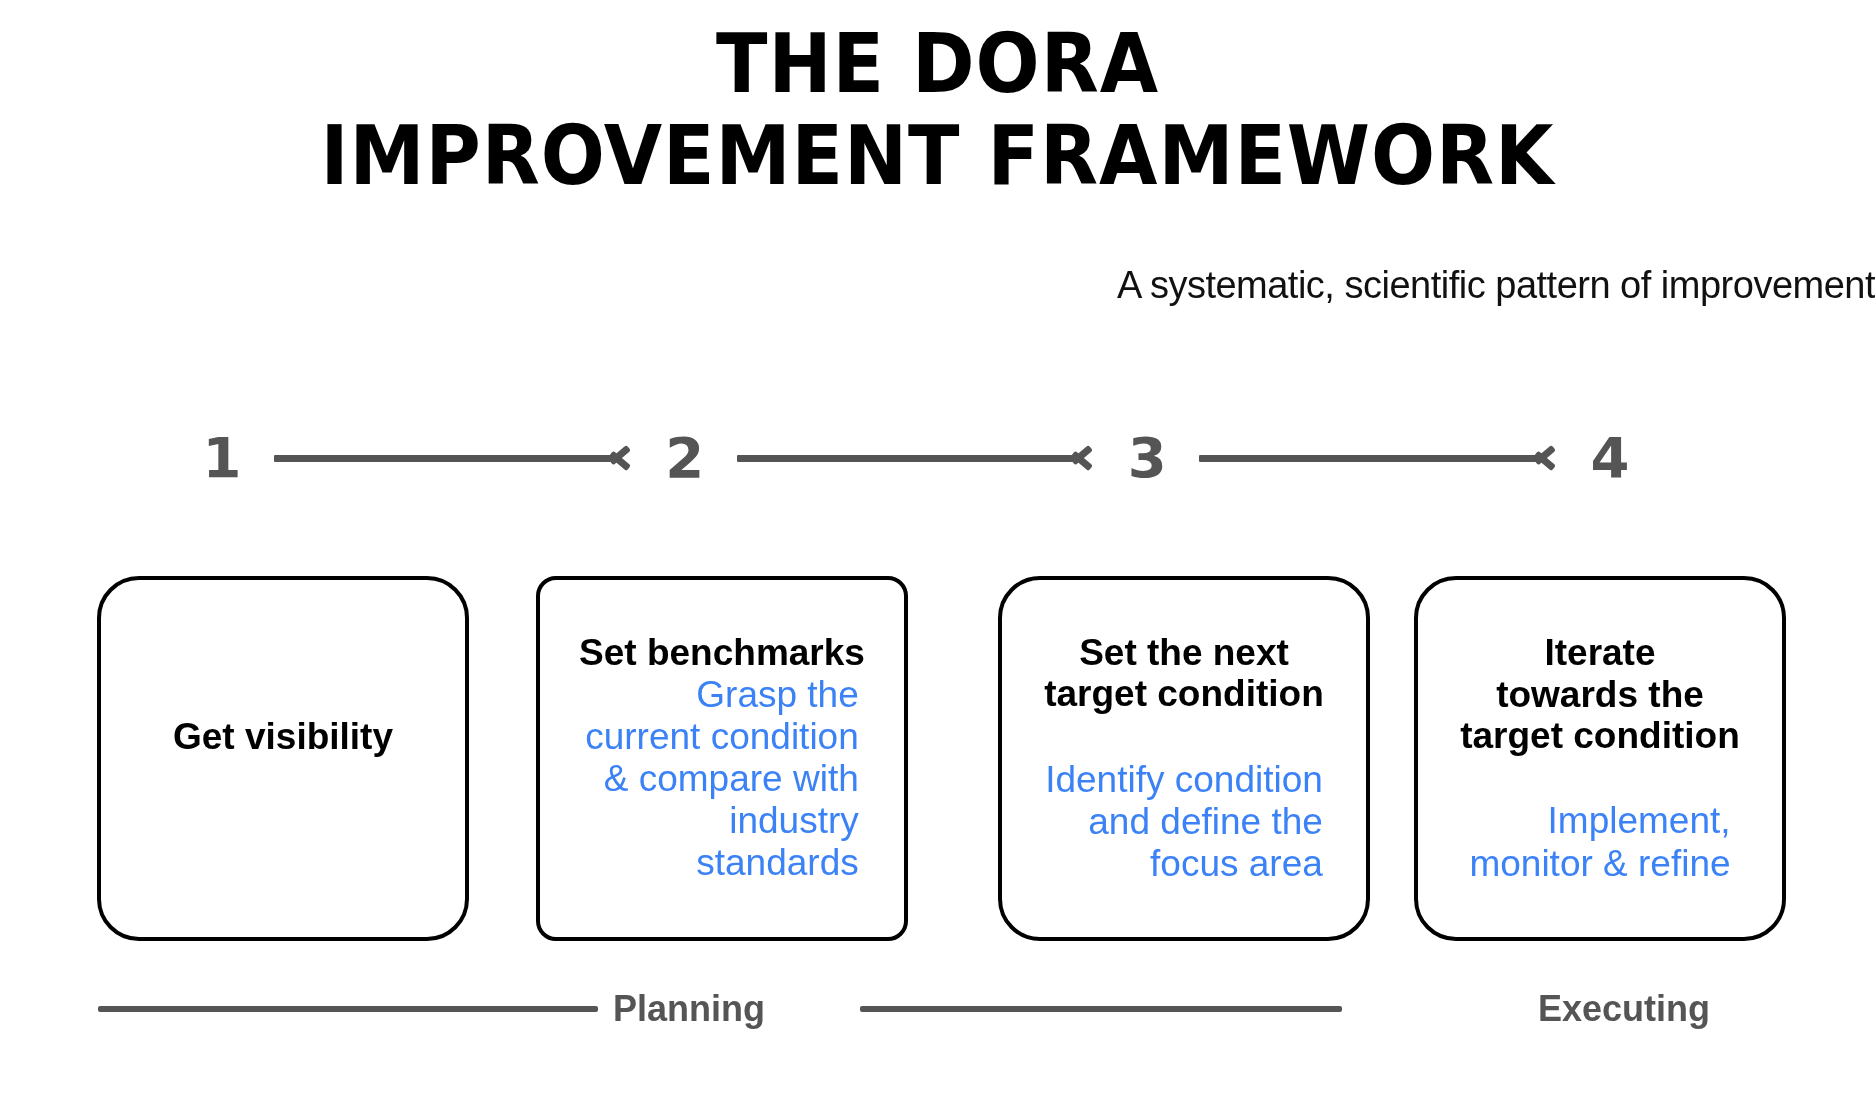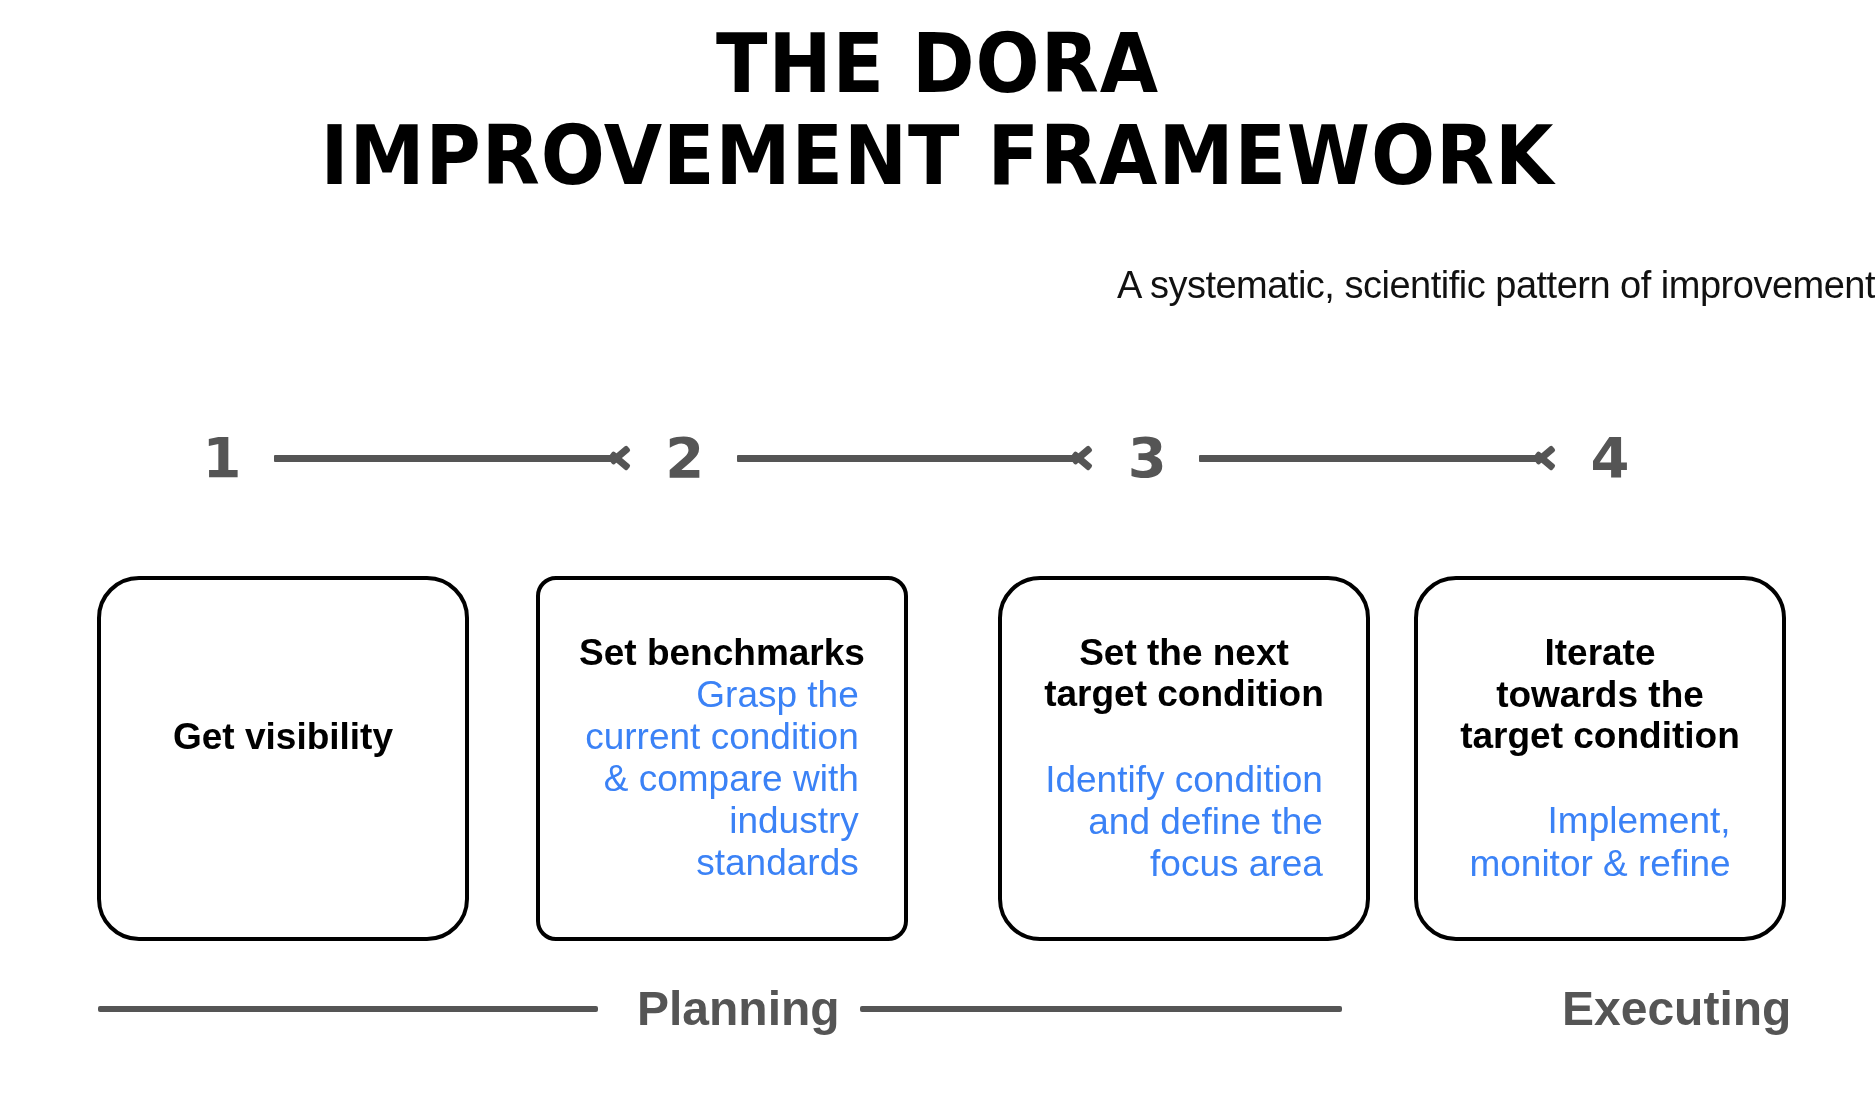--- a/index.html
+++ b/index.html
@@ -181,25 +181,24 @@
     background: #555555;
     border-radius: 2px;
   }
   .phase-line-left  { left: 98px;  width: 500px; }
   .phase-line-right { left: 860px; width: 482px; }
   .phase-label {
     position: absolute;
     top: 0;
     font-family: "Liberation Sans", sans-serif;
     font-weight: bold;
-    font-size: 48px;
+    font-size: 36px;
     line-height: 68px;
     color: #555555;
     white-space: nowrap;
-    margin-left: 24px;
   }
   .phase-planning  { left: 613px; }
   .phase-executing { left: 1538px; }
 </style>
 </head>
 <body>
 
 <div class="title-block">
   <div class="title-line">THE DORA</div>
   <div class="title-line">IMPROVEMENT FRAMEWORK</div>

